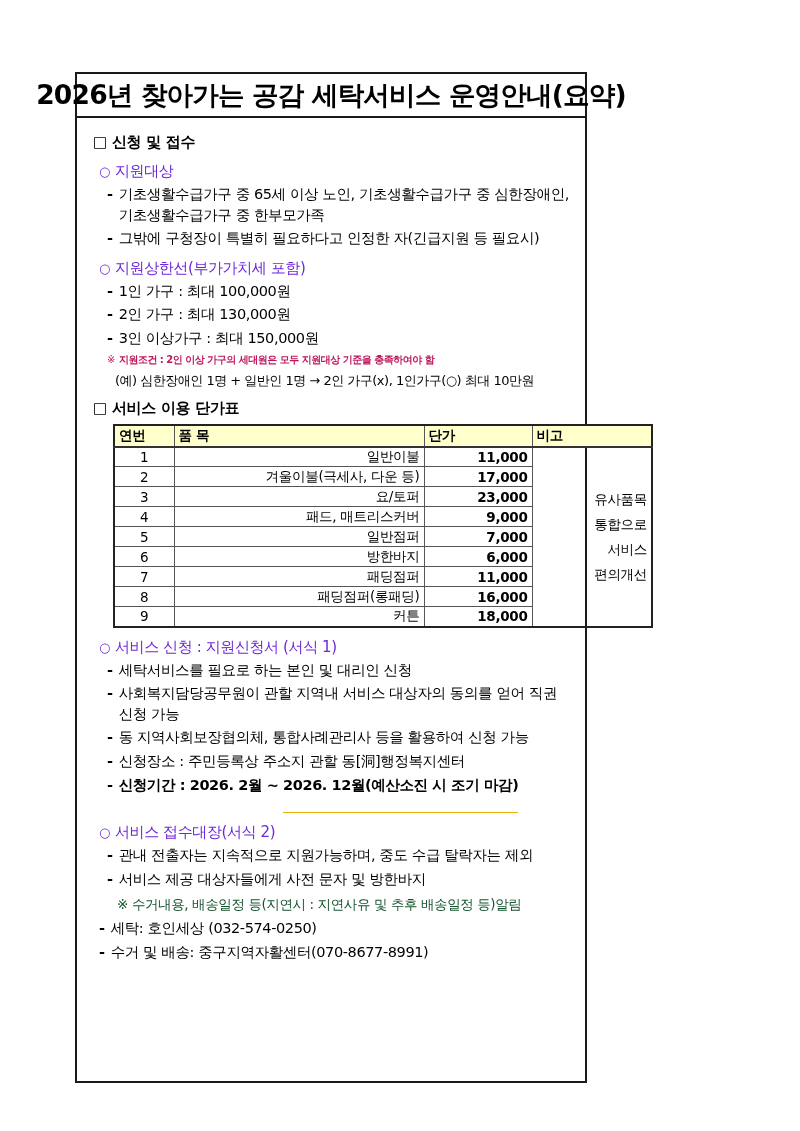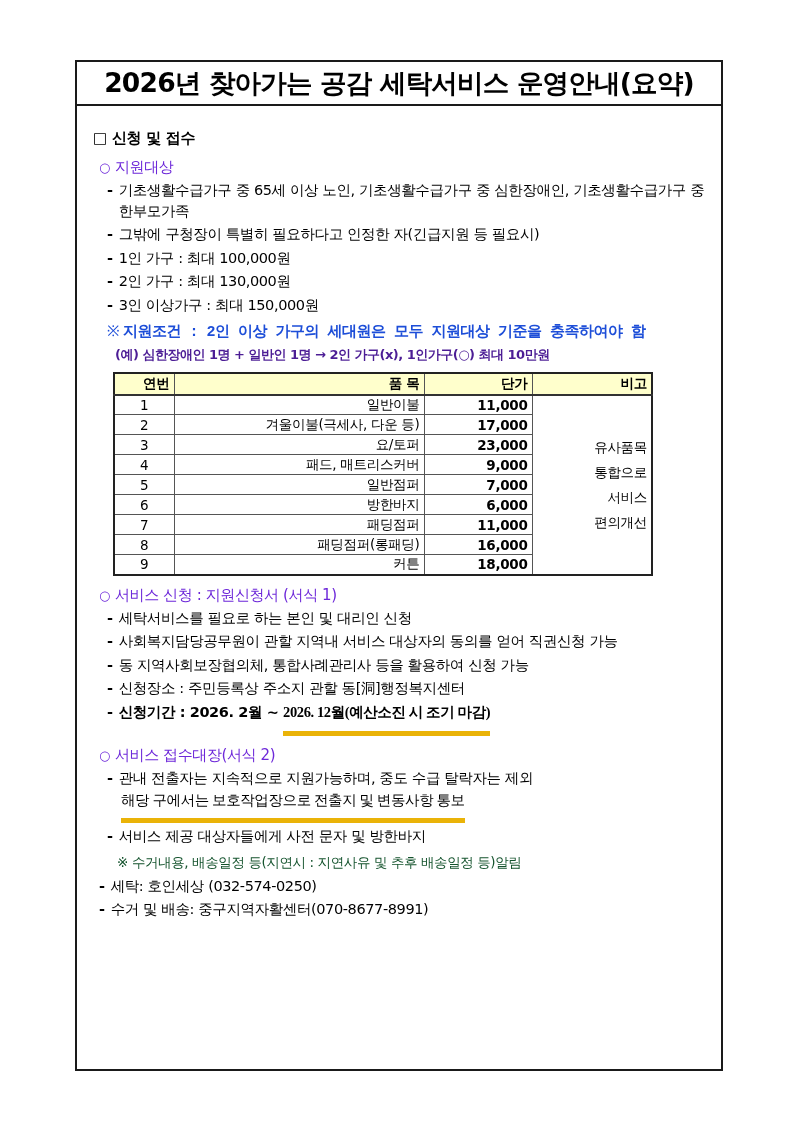--- a/index.html
+++ b/index.html
@@ -11,22 +11,22 @@
   #page {
     position: relative;
     width: 800px;
     height: 1131px;
     background: #ffffff;
     overflow: hidden;
   }
   
   .doc-frame {
     position: absolute;
-    left: 75px; top: 60px;
-    width: 648px; height: 1011px;
+    left: 75px; top: 72px;
+    width: 512px; height: 1011px;
     border: 2px solid #1a1a1a;
     background: #ffffff;
   }
   
   .title-bar {
     height: 44px;
     border-bottom: 2px solid #1a1a1a;
     display: flex;
     align-items: center;
     justify-content: center;
@@ -41,21 +41,21 @@
     transform: scaleX(1.02);
   }
   
   .doc-body {
     padding: 8px 16px 0 16px;
   }
   .sq-head {
     font-size: 15px;
     font-weight: 700;
     color: #000;
-    margin: 15px 0 3px 0;
+    margin: 7px 0 3px 0;
     letter-spacing: -0.3px;
   }
   .sq-head .mark { font-weight: 400; margin-right: 5px; }
 
   .ci-head {
     font-size: 15px;
     color: #6d28d9;
     margin: 10px 0 2px 6px;
     letter-spacing: -0.4px;
   }
@@ -72,66 +72,64 @@
   }
   .dash-line .mark {
     margin-right: 6px;
     flex: 0 0 auto;
     font-weight: 700;
     line-height: 1.42;
   }
   .dash-line .txt { flex: 1 1 auto; }
 
   .note-line {
-    font-size: 15px;
-    font-weight: 700;
-    color: #1d4ed8;
+    font-size: 10px;
+    font-weight: 700;
+    color: #be185d;
     margin: 5px 0 2px 14px;
     letter-spacing: -0.5px;
-    font-family: Liberation Mono, monospace;
   }
   .note-line .mark { font-weight: 400; margin-right: 4px; }
 
   .red-block {
-    color: #4c1d95;
+    color: #000000;
     font-size: 13px;
-    font-weight: 700;
+    font-weight: 400;
     margin: 4px 0 4px 22px;
     line-height: 1.55;
     letter-spacing: -0.5px;
   }
   .red-block .indent { display: block; padding-left: 22px; }
 
   .bold { font-weight: 700; }
   .sub-uline {
     display: inline-block;
-    border-bottom: 5px solid #eab308;
-    padding-bottom: 8px;
-    font-family: Liberation Serif, serif;
+    border-bottom: 1px solid #eab308;
+    padding-bottom: 17px;
   }
 
   
   .tbl-wrap { margin: 6px 0 4px 20px; }
   table.price {
     border-collapse: collapse;
     width: 538px;
     table-layout: fixed;
   }
   table.price th, table.price td {
     border: 1px solid #555;
     font-size: 13.5px;
     color: #000;
     height: 20px;
     padding: 0 4px;
     letter-spacing: -0.3px;
   }
   table.price thead th {
     background: #ffffcc;
     font-weight: 700;
-    text-align: right;
+    text-align: left;
     border-bottom: 2px solid #333;
     height: 22px;
   }
   table.price { border: 2px solid #222; }
   col.c-no   { width: 60px; }
   col.c-item { width: 250px; }
   col.c-price{ width: 108px; }
   col.c-note { width: 120px; }
   td.no    { text-align: center; }
   td.item  { text-align: right; padding-left: 7px; }
@@ -181,20 +179,23 @@
       </div>
       <div class="dash-line">
         <span class="mark">-</span>
         <span class="txt">기초생활수급가구 중 65세 이상 노인, 기초생활수급가구 중 심한장애인, 기초생활수급가구 중 한부모가족</span>
       </div>
       <div class="dash-line">
         <span class="mark">-</span>
         <span class="txt">그밖에 구청장이 특별히 필요하다고 인정한 자(긴급지원 등 필요시)</span>
       </div>
 
+      <div class="ci-head">
+        <span class="mark">○</span><span>지원상한선(부가가치세 포함)</span>
+      </div>
       <div class="dash-line">
         <span class="mark">-</span>
         <span class="txt">1인 가구 : 최대 100,000원</span>
       </div>
       <div class="dash-line">
         <span class="mark">-</span>
         <span class="txt">2인 가구 : 최대 130,000원</span>
       </div>
       <div class="dash-line">
         <span class="mark">-</span>
@@ -202,20 +203,23 @@
       </div>
 
       <div class="note-line">
         <span class="mark">※</span><span>지원조건 : 2인 이상 가구의 세대원은 모두 지원대상 기준을 충족하여야 함</span>
       </div>
 
       <div class="red-block">
         <span>(예) 심한장애인 1명 + 일반인 1명 → 2인 가구(x), 1인가구(○) 최대 10만원</span>
       </div>
 
+      <div class="sq-head">
+        <span class="mark">□</span><span>서비스 이용 단가표</span>
+      </div>
 
       <div class="tbl-wrap">
         <table class="price">
           <colgroup>
             <col class="c-no">
               <col class="c-item">
               <col class="c-price">
               <col class="c-note">
           </colgroup>
           <thead>
@@ -307,23 +311,20 @@
         <span class="txt bold"><span>신청기간 : 2026. 2월 ~ </span><span class="sub-uline">2026. 12월(예산소진 시 조기 마감)</span></span>
       </div>
 
       <div class="ci-head">
         <span class="mark">○</span><span>서비스 접수대장(서식 2)</span>
       </div>
       <div class="dash-line">
         <span class="mark">-</span>
         <span class="txt">관내 전출자는 지속적으로 지원가능하며, 중도 수급 탈락자는 제외</span>
       </div>
-      <div class="plain-indent">
-        <span class="sub-uline">해당 구에서는 보호작업장으로 전출지 및 변동사항 통보</span>
-      </div>
       <div class="dash-line">
         <span class="mark">-</span>
         <span class="txt">서비스 제공 대상자들에게 사전 문자 및 방한바지</span>
       </div>
       <div class="tail-note">
         <span class="mark">※</span><span>수거내용, 배송일정 등(지연시 : 지연사유 및 추후 배송일정 등)알림</span>
       </div>
 
       <div class="dash-line" style="margin-left:6px;">
         <span class="mark">-</span>

